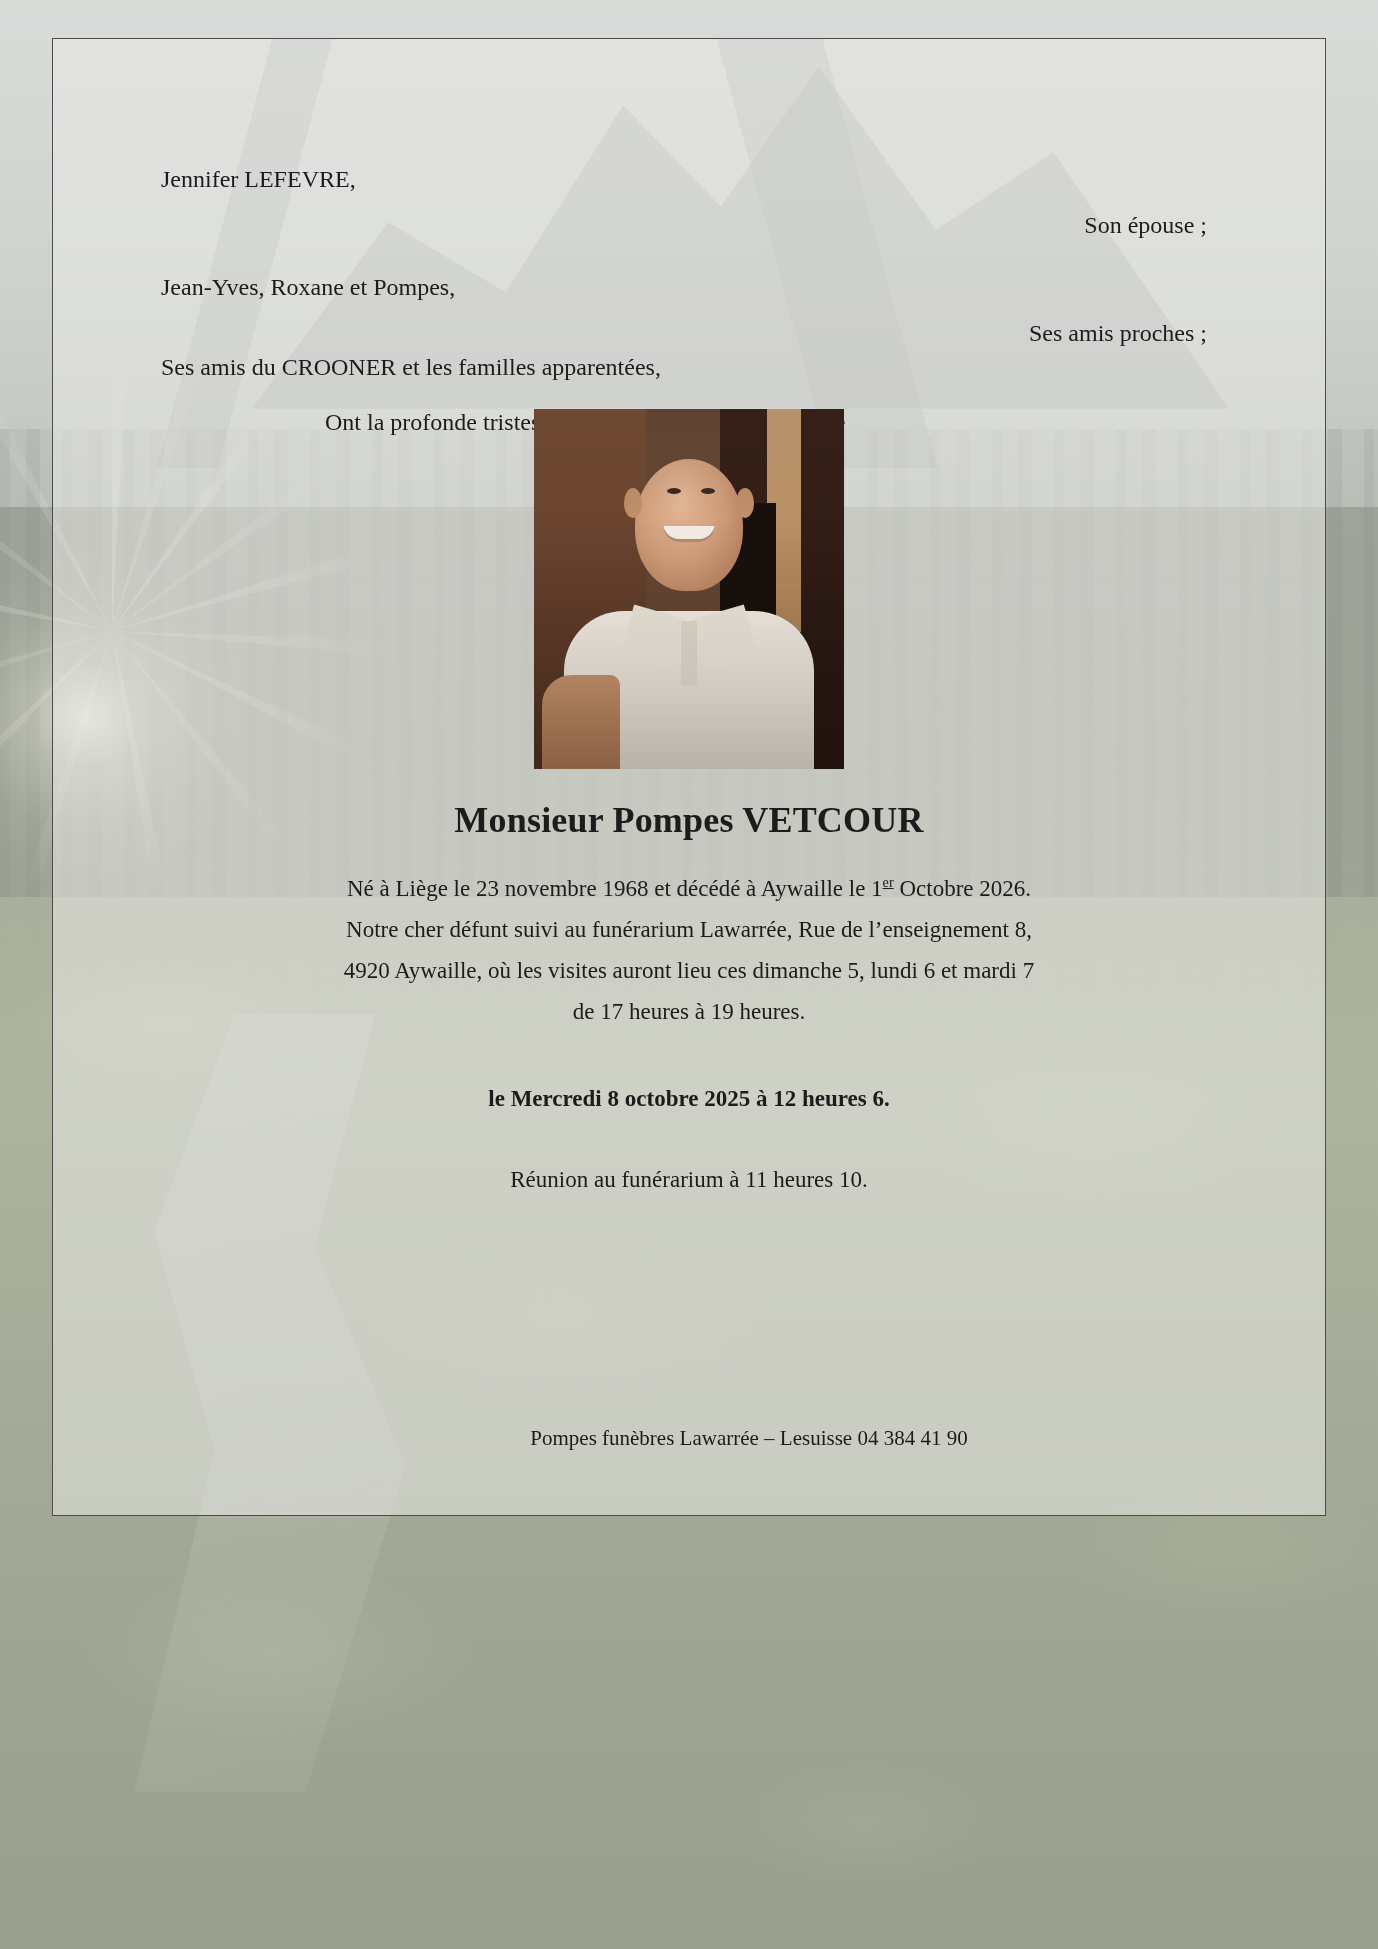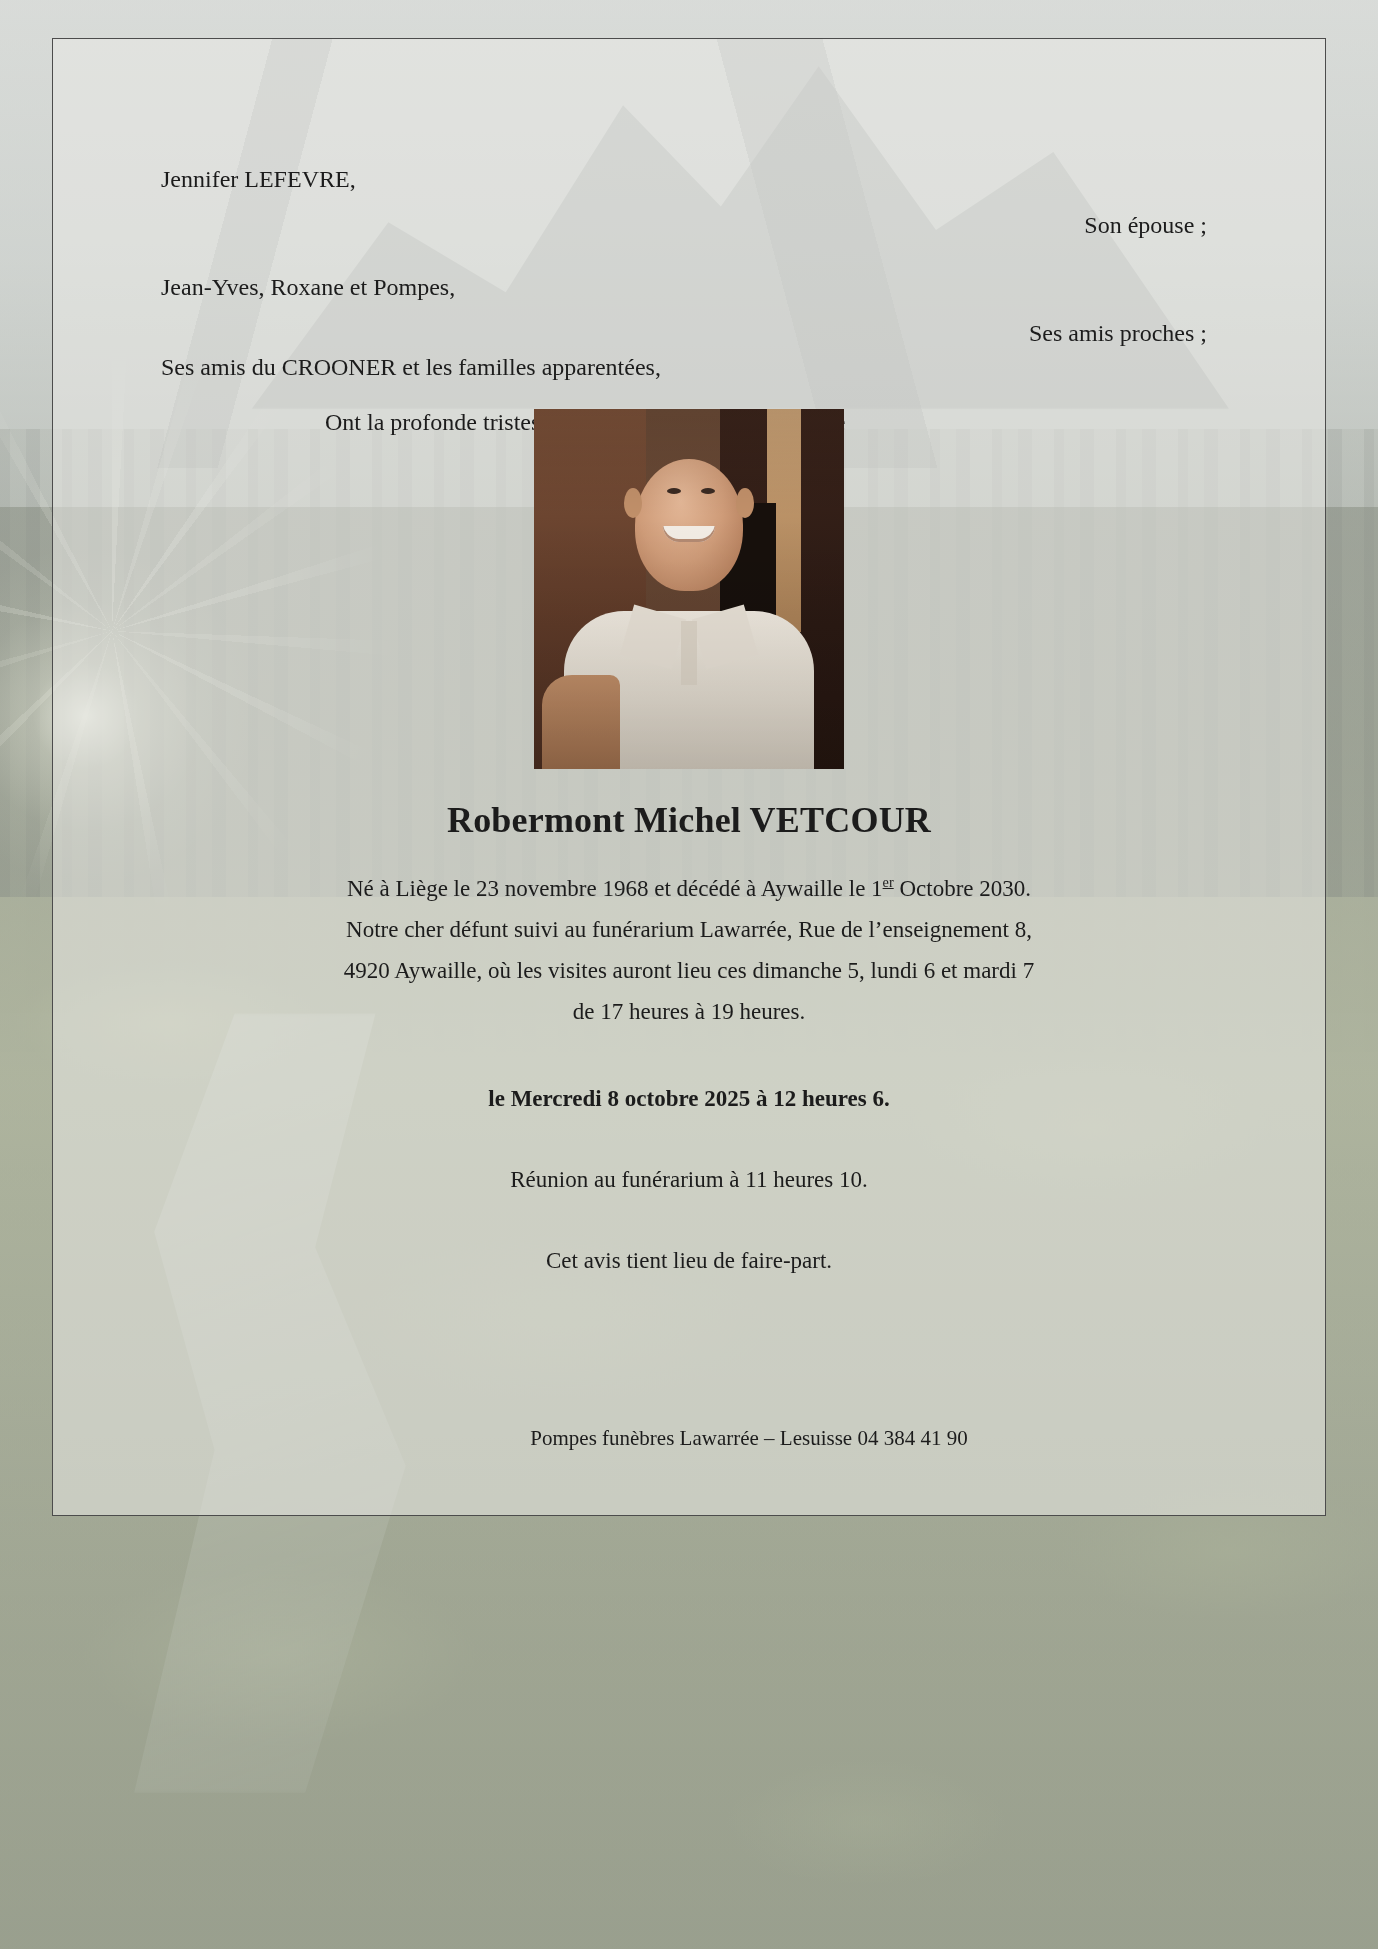--- a/index.html
+++ b/index.html
@@ -389,33 +389,32 @@
           <div class="p-head"></div>
           <div class="p-ear-l"></div>
           <div class="p-ear-r"></div>
           <div class="p-eyeL"></div>
           <div class="p-eyeR"></div>
           <div class="p-mouth"></div>
           <div class="p-shadow"></div>
         </div>
       </div>
 
-      <div class="deceased-name">Robermont Michel VETCOUR</div>
+      <div class="deceased-name">Monsieur Pompes VETCOUR</div>
 
       <div class="body-block">
-        <p class="para"><span>Né à Liège le 23 novembre 1968 et décédé à Aywaille le 1</span><sup>er</sup><span> Octobre 2030.</span></p>
+        <p class="para"><span>Né à Liège le 23 novembre 1968 et décédé à Aywaille le 1</span><sup>er</sup><span> Octobre 2026.</span></p>
         <p class="para">Notre cher défunt suivi au funérarium Lawarrée, Rue de l’enseignement 8,</p>
         <p class="para">4920 Aywaille, où les visites auront lieu ces dimanche 5, lundi 6 et mardi 7</p>
         <p class="para">de 17 heures à 19 heures.</p>
         <div class="spacer-lg"></div>
         <p class="para bold">le Mercredi 8 octobre 2025 à 12 heures 6.</p>
         <div class="spacer-md"></div>
         <p class="para">Réunion au funérarium à 11 heures 10.</p>
         <div class="spacer-md"></div>
-        <p class="para">Cet avis tient lieu de faire-part.</p>
       </div>
 
       <div class="footer-line">Pompes funèbres Lawarrée – Lesuisse 04 384 41 90</div>
 
     </div>
   </div>
 
   <div class="bottom-band"></div>
 </div>
 

